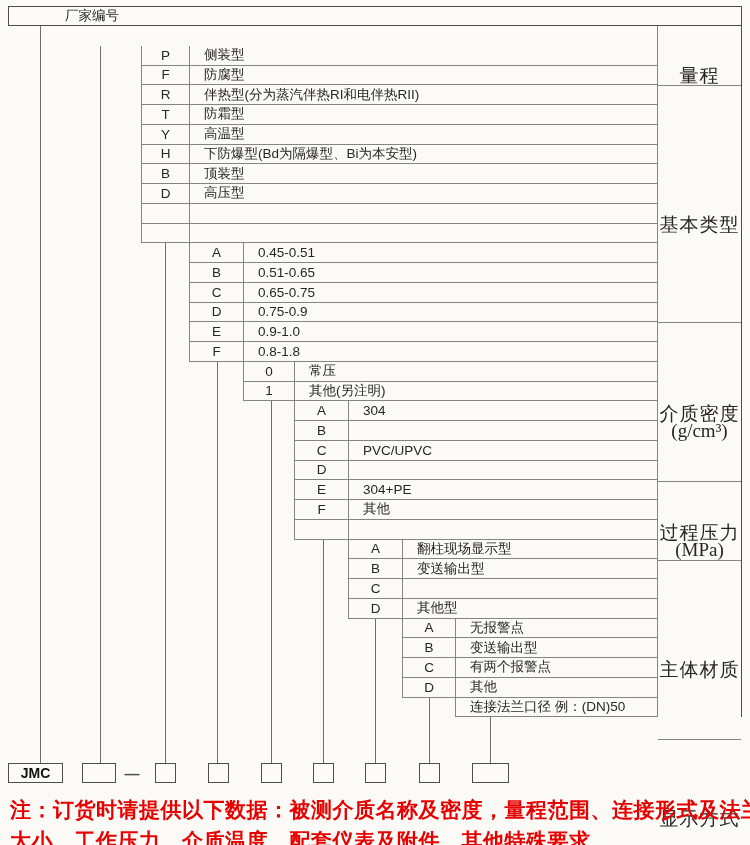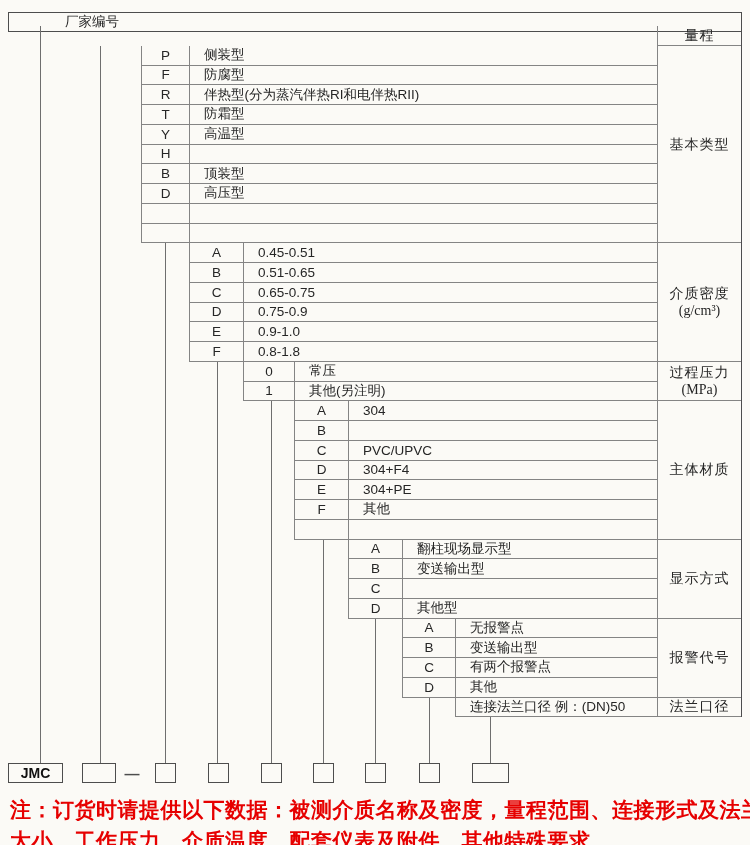--- a/index.html
+++ b/index.html
@@ -21,40 +21,40 @@
   .sect{position:absolute;box-sizing:border-box;border-left:1px solid var(--grid);}
   .trow{display:flex;height:19.75px;box-sizing:border-box;border-bottom:1px solid var(--grid);}
   .code{box-sizing:border-box;border-right:1px solid var(--grid);
     display:flex;align-items:center;justify-content:center;font-size:13.5px;}
   .desc{flex:1;display:flex;align-items:center;padding-left:14px;font-size:13.5px;white-space:nowrap;}
   
   .labelcol{position:absolute;box-sizing:border-box;
     border-left:1px solid var(--grid);border-right:1px solid var(--dark);}
   .lcell{box-sizing:border-box;border-bottom:1px solid var(--grid);
     display:flex;flex-direction:column;align-items:center;justify-content:center;
-    font-family:"Liberation Serif","DejaVu Serif",serif;font-size:14px;
-    letter-spacing:1px;line-height:17px;}
+    font-family:"Liberation Serif","DejaVu Serif",serif;font-size:19px;
+    letter-spacing:1px;line-height:17px;margin-top:40px;}
   
   .vline{position:absolute;width:1px;background:#6e6e6e;}
   
   .bbox{position:absolute;box-sizing:border-box;height:20px;border:1.5px solid var(--dark);
     display:flex;align-items:center;justify-content:center;}
   .model-prefix{font-weight:bold;font-size:14px;color:#111;}
   .dash{position:absolute;display:flex;align-items:center;justify-content:center;
     font-size:15px;color:#4d4d4d;font-weight:bold;}
   
   .note{position:absolute;color:#e60000;font-weight:bold;font-size:21px;line-height:31px;
     letter-spacing:0.5px;white-space:nowrap;}
 </style>
 </head>
 <body>
 
 <div id="canvas">
 
-  <div class="outbox" style="left:8px;top:6px;width:734px;height:20px;padding-left:56px;margin-top:6px;">
+  <div class="outbox" style="left:8px;top:6px;width:734px;height:20px;padding-left:56px;">
     <span>厂家编号</span>
   </div>
 
 
   <div class="sect" style="left:141px;top:45.75px;width:516px;">
     <div class="trow">
       <div class="code" style="width:48px">P</div>
       <div class="desc">侧装型</div>
     </div>
     <div class="trow">
@@ -68,20 +68,21 @@
     <div class="trow">
       <div class="code" style="width:48px">T</div>
       <div class="desc">防霜型</div>
     </div>
     <div class="trow">
       <div class="code" style="width:48px">Y</div>
       <div class="desc">高温型</div>
     </div>
     <div class="trow">
       <div class="code" style="width:48px">H</div>
+      <div class="desc">下防爆型(Bd为隔爆型、Bi为本安型)</div>
     </div>
     <div class="trow">
       <div class="code" style="width:48px">B</div>
       <div class="desc">顶装型</div>
     </div>
     <div class="trow">
       <div class="code" style="width:48px">D</div>
       <div class="desc">高压型</div>
     </div>
     <div class="trow">
@@ -139,21 +140,20 @@
     </div>
     <div class="trow">
       <div class="code" style="width:54px">B</div>
     </div>
     <div class="trow">
       <div class="code" style="width:54px">C</div>
       <div class="desc">PVC/UPVC</div>
     </div>
     <div class="trow">
       <div class="code" style="width:54px">D</div>
-      <div class="desc">304+F4</div>
     </div>
     <div class="trow">
       <div class="code" style="width:54px">E</div>
       <div class="desc">304+PE</div>
     </div>
     <div class="trow">
       <div class="code" style="width:54px">F</div>
       <div class="desc">其他</div>
     </div>
     <div class="trow">

